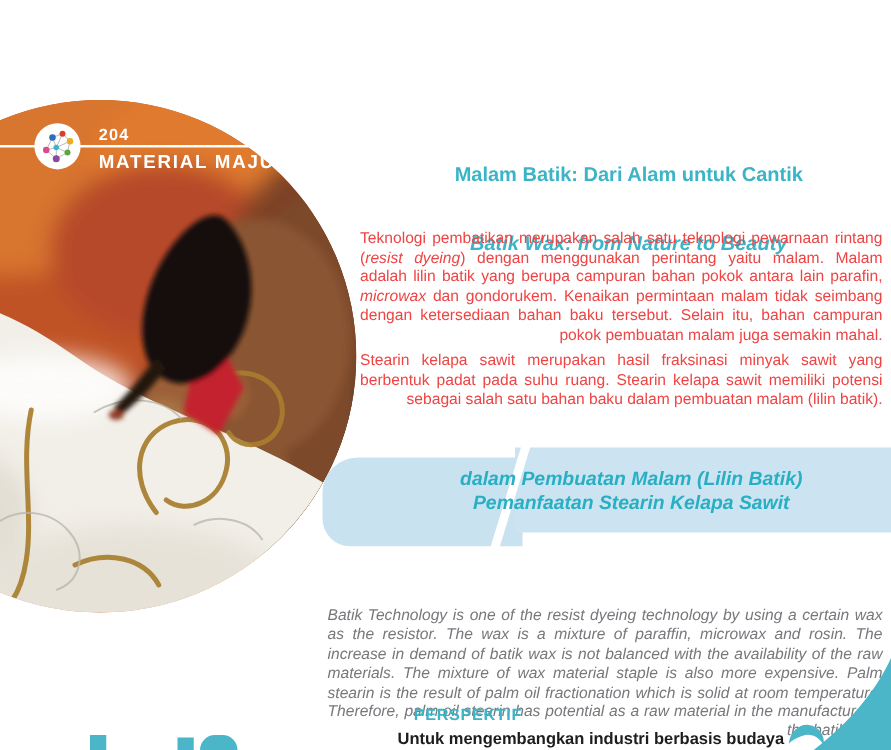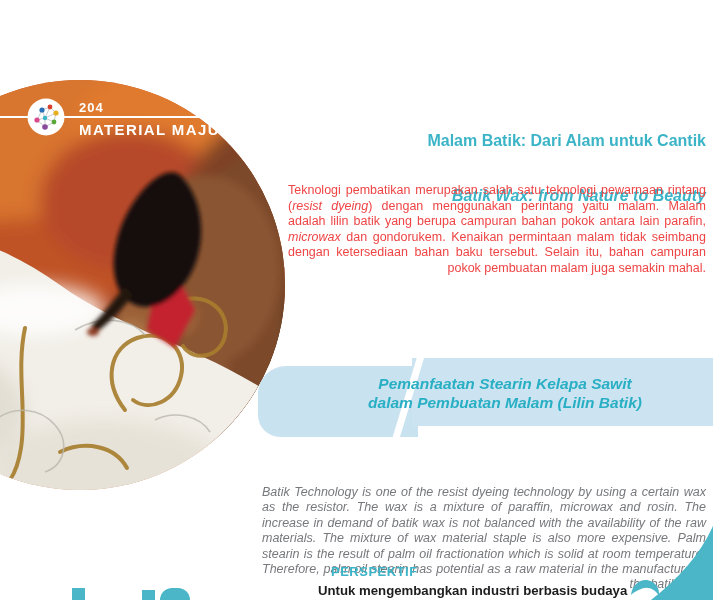--- a/index.html
+++ b/index.html
@@ -14,21 +14,21 @@
     position:absolute; left:-125px; top:80px; width:410px; height:410px;
     border-radius:50%; overflow:hidden; background:#c85a28;
   }
   .photo-circle svg { display:block; }
   
   .badge-line { position:absolute; left:0; top:116px; width:213px; height:2px; background:#ffffff; }
   .badge-logo { position:absolute; left:27px; top:98px; width:38px; height:38px; }
   .badge-number { position:absolute; left:79px; top:100px; color:#fff; font-size:13px; font-weight:bold; letter-spacing:1px; }
   .badge-label  { position:absolute; left:79px; top:121px; color:#fff; font-size:15px; font-weight:bold; letter-spacing:1.4px; }
   
-  .heading { position:absolute; left:300px; top:131px; width:406px; text-align:right; color:#3cb4c7; }
+  .heading { position:absolute; left:300px; top:131px; width:406px; text-align:center; color:#3cb4c7; }
   .heading .t1 { font-size:16px; font-weight:bold; line-height:19px; }
   .heading .t2 { font-size:16px; font-weight:bold; font-style:italic; line-height:19px;margin-top:36px; }
   
   .para {
     position:absolute; left:288px; width:418px;
     color:#ef4444; font-size:12.5px; line-height:15.5px;
     text-align:justify; text-align-last:right;
   }
   .para-1 { top:183px; }
   .para-2 { top:281px; }
@@ -147,27 +147,28 @@
   </svg>
   <div class="badge-number">204</div>
   <div class="badge-label">MATERIAL MAJU</div>
 
   <div class="heading">
     <div class="t1">Malam Batik: Dari Alam untuk Cantik</div>
     <div class="t2">Batik Wax: from Nature to Beauty</div>
   </div>
 
   <div class="para para-1">Teknologi pembatikan merupakan salah satu teknologi pewarnaan rintang (<i>resist dyeing</i>) dengan menggunakan perintang yaitu malam. Malam adalah lilin batik yang berupa campuran bahan pokok antara lain parafin, <i>microwax</i> dan gondorukem. Kenaikan permintaan malam tidak seimbang dengan ketersediaan bahan baku tersebut. Selain itu, bahan campuran pokok pembuatan malam juga semakin mahal.</div>
+  <div class="para para-2">Stearin kelapa sawit merupakan hasil fraksinasi minyak sawit yang berbentuk padat pada suhu ruang. Stearin kelapa sawit memiliki potensi sebagai salah satu bahan baku dalam pembuatan malam (lilin batik).</div>
 
   <div class="banner-left"></div>
   <div class="banner-right"></div>
   <div class="banner-seam"></div>
   <div class="banner-text">
+    <div>dalam Pembuatan Malam (Lilin Batik)</div>
     <div>Pemanfaatan Stearin Kelapa Sawit</div>
-    <div>dalam Pembuatan Malam (Lilin Batik)</div>
   </div>
 
   <div class="abstract">Batik Technology is one of the resist dyeing technology by using a certain wax as the resistor. The wax is a mixture of paraffin, microwax and rosin. The increase in demand of batik wax is not balanced with the availability of the raw materials. The mixture of wax material staple is also more expensive. Palm stearin is the result of palm oil fractionation which is solid at room temperature. Therefore, palm oil stearin has potential as a raw material in the manufacture of the batik wax.</div>
 
   <div class="persp-heading">PERSPEKTIF</div>
   <div class="persp-body">Untuk mengembangkan industri berbasis budaya dan</div>
 
   <svg class="quote-swoosh" viewBox="0 0 30 21">
     <path d="M0,16 C1,6 9,0 16,1 C24,2 29,9 28,17 C24,10 17,7 10,10 C6,11.5 2,13.5 0,16 Z" fill="#4ab6c8"></path>
   </svg>

